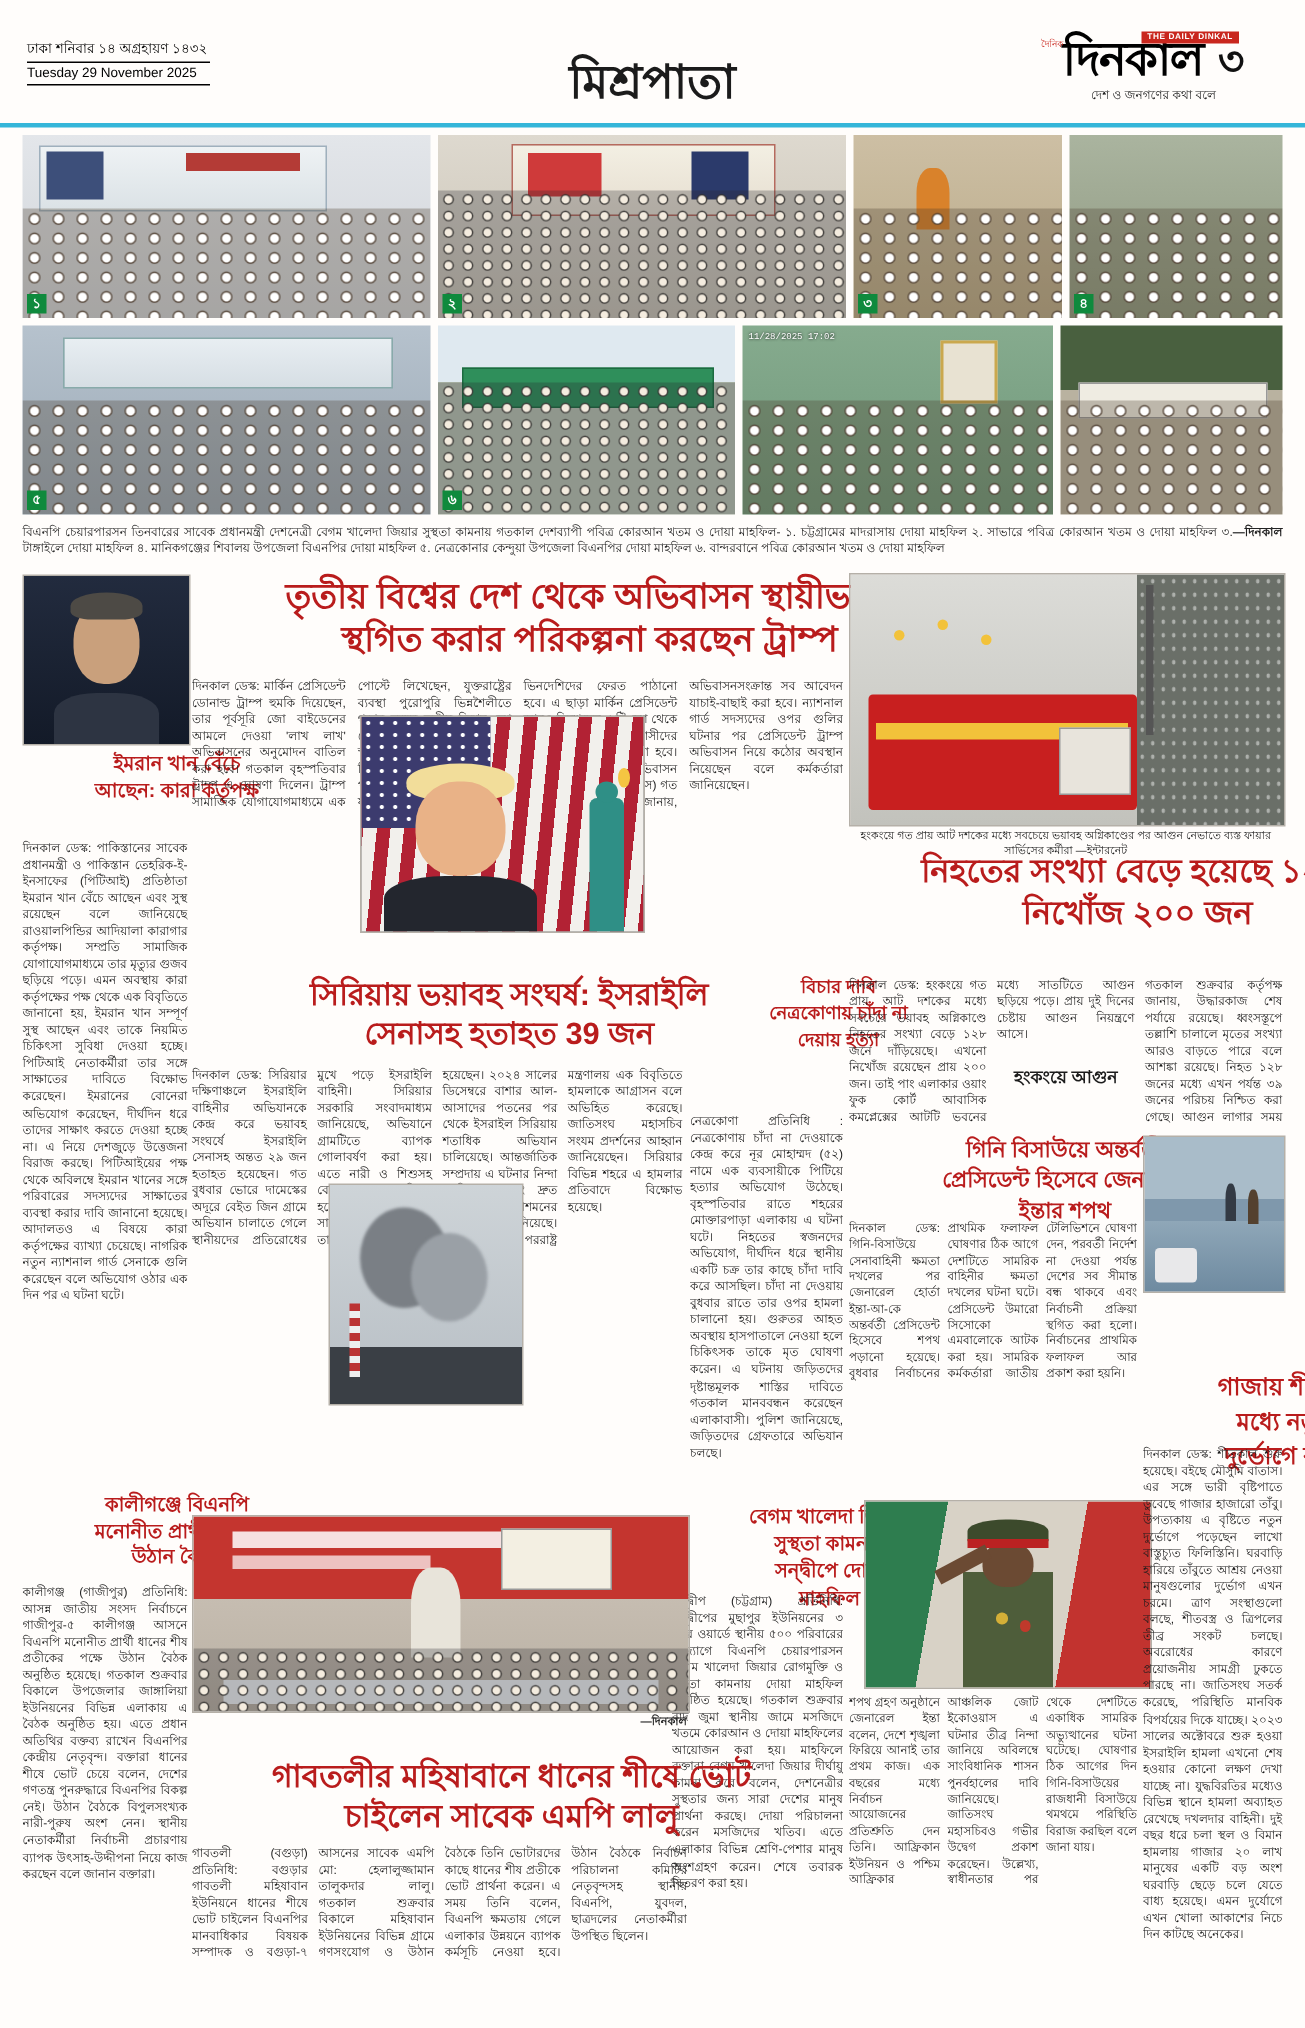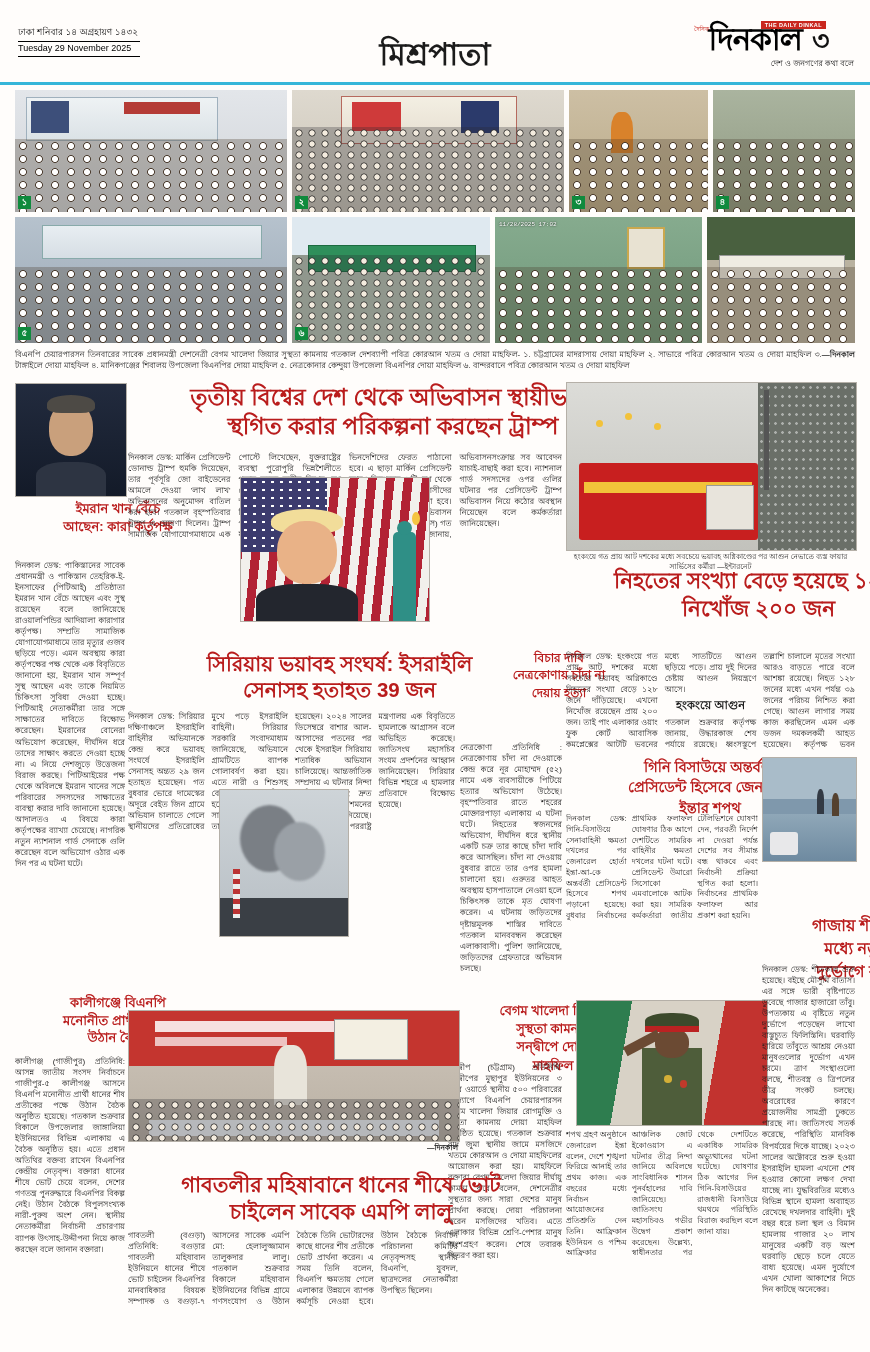--- a/index.html
+++ b/index.html
@@ -9,21 +9,21 @@
   
   .dateline{position:absolute;left:18px;top:26px;font-size:9px;line-height:1.5;color:#000;}
   .dateline .l{display:block;border-bottom:1px solid #000;padding:0 2px 1px 0;white-space:nowrap;}
   .page-title{position:absolute;left:0;right:0;top:30px;text-align:center;font-size:31px;font-weight:bold;color:#1b1b1b;}
   .logo-block{position:absolute;right:16px;top:24px;width:170px;text-align:center;}
   .logo-row{display:flex;align-items:flex-end;justify-content:center;gap:10px;}
   .logo-main{font-size:31px;font-weight:bold;letter-spacing:-1px;color:#000;line-height:1;}
   .logo-tag{position:absolute;right:28px;top:-3px;background:#c9271e;color:#fff;font-size:5.5px;font-weight:bold;padding:1px 4px;letter-spacing:.4px;}
   .logo-pre{position:absolute;left:10px;top:0;color:#c9271e;font-size:6px;}
   .logo-num{font-size:27px;font-weight:bold;line-height:1;}
-  .logo-sub{font-size:8px;margin-top:2px;color:#222;text-align:right;}
+  .logo-sub{font-size:8px;margin-top:2px;color:#222;}
   .header-rule{position:absolute;left:0;top:82px;width:870px;height:3px;}
 
   
   .photo{position:absolute;overflow:hidden;background:#9a9a9a;}
   .photo.bordered{border:1px solid #b5b0a8;}
   .badge{position:absolute;left:3px;bottom:3px;width:13px;height:13px;background:#0f8a3d;color:#fff;font-size:9px;font-weight:bold;display:flex;align-items:center;justify-content:center;z-index:6;}
   .caps::after{content:"";position:absolute;left:0;right:0;bottom:0;height:60%;z-index:2;
     background-color:rgba(72,58,44,.30);
     background-image:radial-gradient(circle at 8px 7px,#ffffff 2.6px,#4a3a2c 3.5px,transparent 4.3px);
     background-size:16px 13px;}
@@ -31,21 +31,21 @@
     background-color:rgba(40,40,48,.28);
     background-image:radial-gradient(circle at 7px 6px,#f4ecdf 2.3px,#32302e 3.1px,transparent 3.9px);
     background-size:13px 11px;}
   .ts{position:absolute;left:4px;top:4px;color:#fff;font-family:"Liberation Mono",monospace;font-size:6px;z-index:7;text-shadow:0 0 2px #000;}
 
   
   .capline{font-size:8px;line-height:1.35;text-align:justify;color:#222;}
   .credit{float:right;font-weight:bold;}
   .body-txt{font-size:8px;line-height:1.38;text-align:justify;color:#1c1c1c;overflow:hidden;}
   .hl{font-weight:bold;color:#b91c1c;text-align:center;margin-left:48px;}
-  h4.subhead{font-size:11.5px;font-weight:bold;text-align:center;margin:3px 0;}
+  h4.subhead{font-size:11.5px;font-weight:bold;text-align:center;margin:17px 0;}
 </style>
 </head>
 <body>
 
 <div class="page">
 
   <div class="dateline">
     <span class="l">ঢাকা শনিবার ১৪ অগ্রহায়ণ ১৪৩২</span>
     <span class="l">Tuesday 29 November 2025</span>
   </div>

